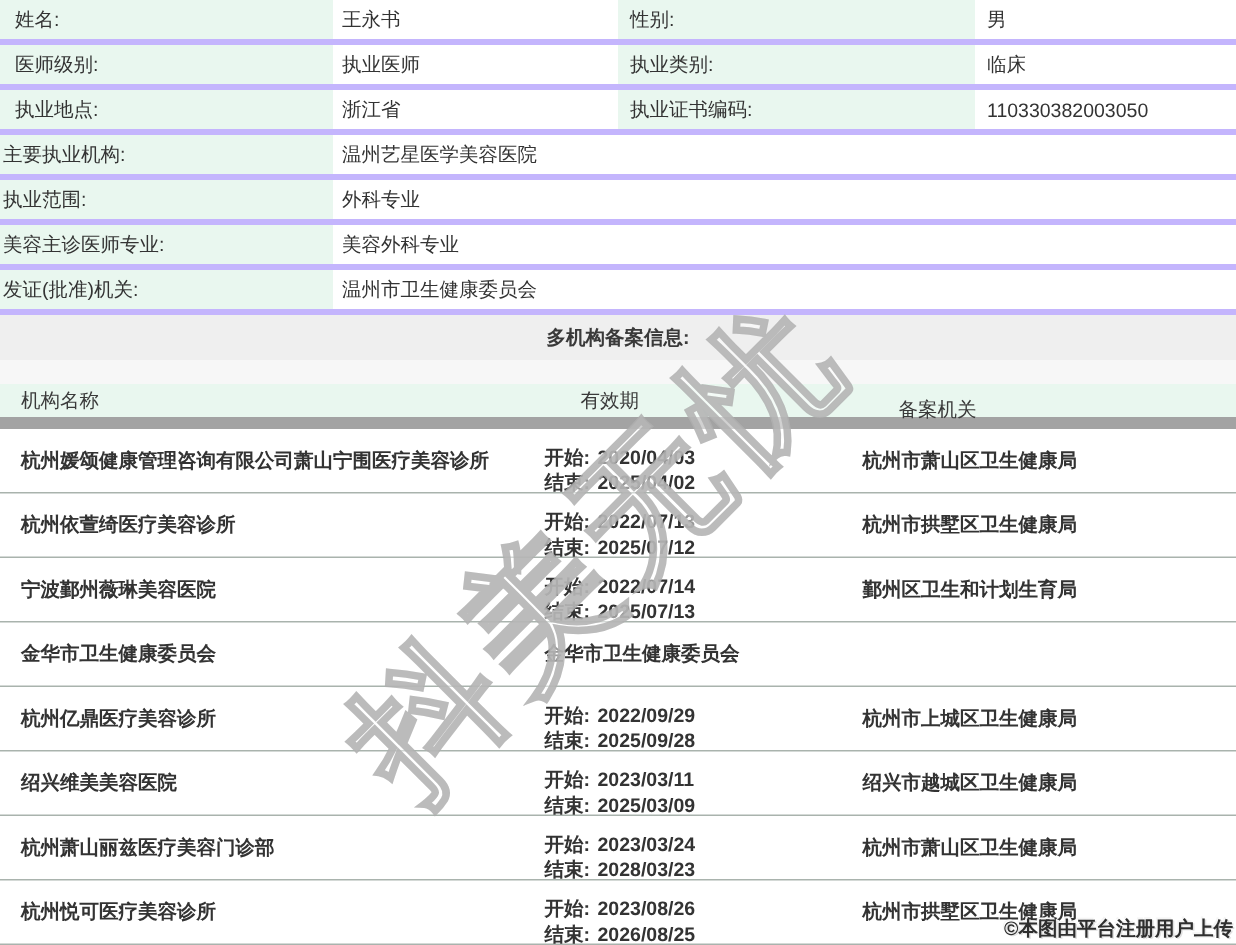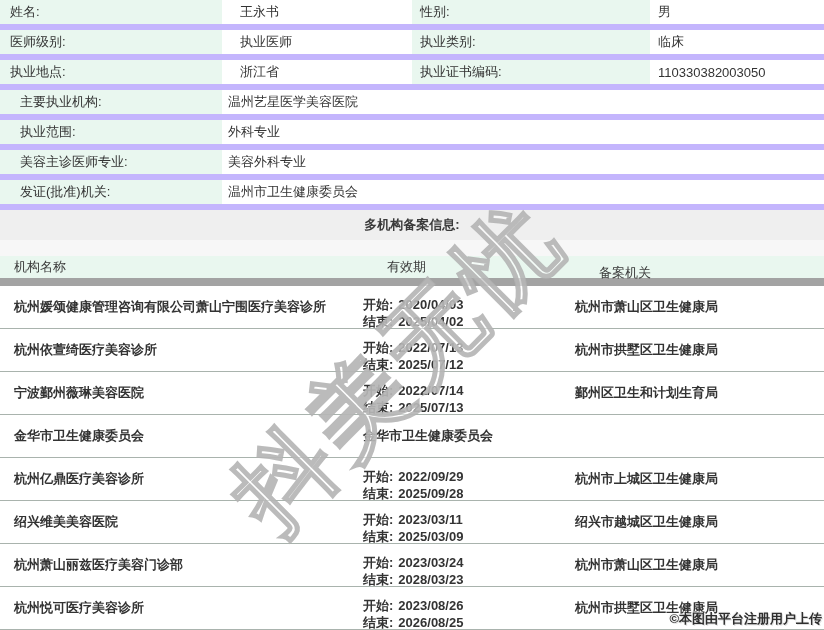--- a/index.html
+++ b/index.html
@@ -5,28 +5,28 @@
   html,body{margin:0;padding:0;background:#fff;}
   .page{
     position:relative;
     width:824px;height:630px;
     overflow:hidden;
     font-family:"Liberation Sans","DejaVu Sans",sans-serif;
     font-size:13px;color:#333;
     background:#fff;
   }
   
-  .frow{display:flex;height:30px;box-sizing:border-box;border-bottom:6px solid #c4b5fd;}
+  .frow{display:flex;height:30px;box-sizing:border-box;border-bottom:4px solid #c4b5fd;}
   .fcell{height:100%;display:flex;align-items:center;box-sizing:border-box;white-space:nowrap;overflow:hidden;}
   .lab-bg{background:#e9f7ef;}
   .l1{width:222px;padding-left:10px;}
-  .v1{width:190px;padding-left:18px;}
+  .v1{width:190px;padding-left:6px;}
   .l2{width:238px;padding-left:8px;}
   .v2{flex:1;padding-left:8px;}
-  .l-full{width:222px;padding-left:20px;}
+  .l-full{width:222px;padding-left:2px;}
   .v-full{flex:1;padding-left:6px;}
   
   .section-band{
     height:30px;background:#efefef;display:flex;align-items:center;justify-content:center;
     font-weight:bold;color:#3a3a3a;box-sizing:border-box;
   }
   .gap-band{height:16px;background:#f7f7f7;}
   
   .inst-header{
     display:flex;height:30px;background:#e9f7ef;align-items:center;

